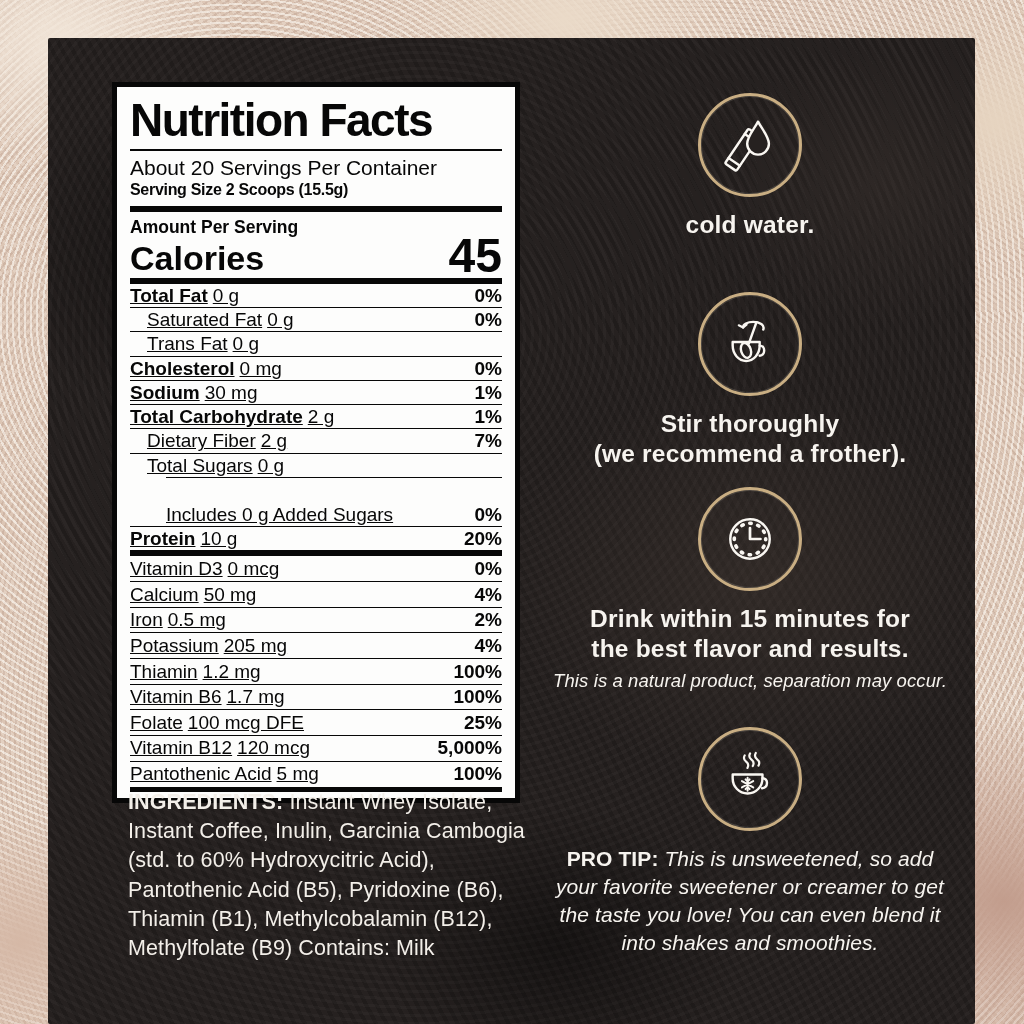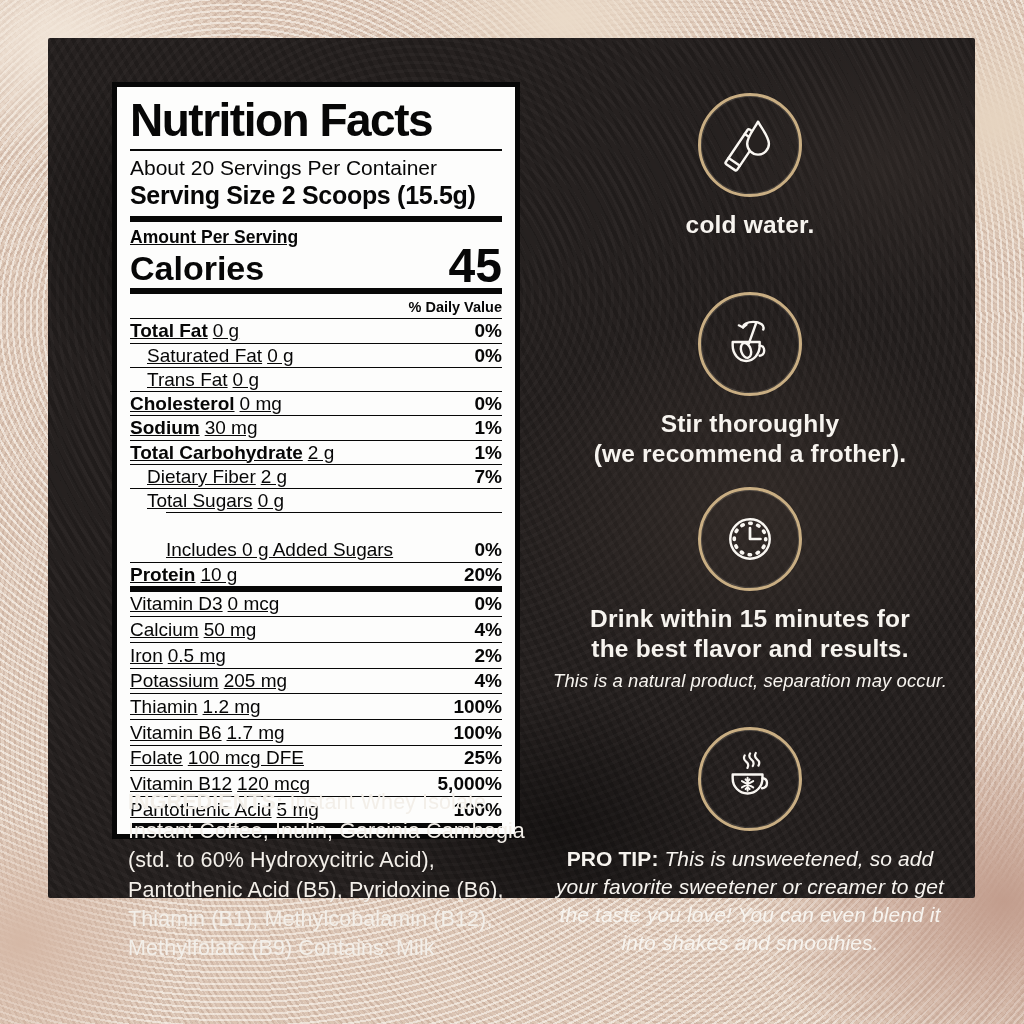--- a/index.html
+++ b/index.html
@@ -13,41 +13,41 @@
       radial-gradient(300px 220px at 55% 2%, #EADAC8 0%, rgba(234,218,200,0) 60%),
       radial-gradient(280px 220px at 97% 12%, #E6D4C0 0%, rgba(230,212,192,0) 60%),
       radial-gradient(380px 300px at 98% 88%, #C29D8D 0%, rgba(194,157,141,0) 65%),
       radial-gradient(260px 220px at 2% 92%, #D5B8A6 0%, rgba(213,184,166,0) 60%),
       repeating-radial-gradient(circle at 23% 31%, rgba(255,252,246,0.55) 0 2px, rgba(0,0,0,0) 2px 6px),
       repeating-radial-gradient(circle at 67% 73%, rgba(138,98,82,0.17) 0 2px, rgba(0,0,0,0) 2px 5px),
       repeating-linear-gradient(48deg, rgba(180,143,124,0.10) 0 3px, rgba(255,255,255,0.10) 3px 6px);
   }
 
   
-  .panel{position:absolute;left:48px;top:38px;width:927px;height:860px;border-radius:2px;
+  .panel{position:absolute;left:48px;top:38px;width:927px;height:986px;border-radius:2px;
     background-color:#262120;
     background-image:
       radial-gradient(320px 240px at 18% 22%, rgba(0,0,0,0.35), rgba(0,0,0,0) 70%),
       radial-gradient(360px 280px at 76% 55%, rgba(66,56,50,0.45), rgba(66,56,50,0) 70%),
       radial-gradient(260px 200px at 55% 92%, rgba(0,0,0,0.40), rgba(0,0,0,0) 70%),
       radial-gradient(240px 200px at 90% 15%, rgba(58,50,46,0.40), rgba(58,50,46,0) 70%),
       repeating-radial-gradient(circle at 40% 30%, rgba(255,255,255,0.022) 0 3px, rgba(0,0,0,0) 3px 8px),
       repeating-linear-gradient(62deg, rgba(0,0,0,0.16) 0 4px, rgba(0,0,0,0) 4px 9px);
   }
 
   
   .nf{position:absolute;left:64px;top:44px;width:408px;background:#FDFDFC;border:5px solid #070707;
       box-sizing:border-box;padding:8px 13px 6px;color:#070707;}
   .nf-title{font-size:46px;font-weight:bold;line-height:1.0;letter-spacing:-1.5px;
       padding:2px 0 6px;border-bottom:2px solid #070707;}
   .nf-servings{font-size:21px;line-height:1.15;padding-top:5px;}
-  .nf-servsize{font-size:25px;font-weight:bold;line-height:1.15;padding:1px 0 6px;letter-spacing:-0.3px;}
+  .nf-servsize{font-size:16px;font-weight:bold;line-height:1.15;padding:1px 0 6px;letter-spacing:-0.3px;}
   .bar6{height:6px;background:#070707;}
   .bar5{height:5px;background:#070707;margin-top:1px;}
-  .nf-aps{font-size:17.5px;font-weight:bold;padding-top:5px;text-decoration:underline;}
+  .nf-aps{font-size:17.5px;font-weight:bold;padding-top:5px;}
   .cal-row{display:flex;justify-content:space-between;align-items:flex-end;margin-top:-2px;padding-bottom:3px;gap:40px;}
   .cal-label{font-size:34px;font-weight:bold;line-height:1;}
   .cal-value{font-size:48px;font-weight:bold;line-height:0.82;}
   .dv-head{font-size:14.5px;font-weight:bold;text-align:right;padding:5px 0 3px;border-bottom:1.5px solid #070707;}
   .nrow{display:flex;justify-content:space-between;align-items:baseline;
         font-size:19px;line-height:1.04;padding:2px 0 1.5px;border-bottom:1px solid #070707;position:relative;}
   .rows-group .nrow:last-child{border-bottom:none;}
   .vit-group .nrow{line-height:1.14;padding:1.5px 0;}
   .vit-group .nrow:last-child{border-bottom:none;}
   .nrow.nb{border-bottom:none;}
@@ -86,21 +86,20 @@
       <div class="nf-title">Nutrition Facts</div>
       <div class="nf-servings">About 20 Servings Per Container</div>
       <div class="nf-servsize">Serving Size 2 Scoops (15.5g)</div>
       <div class="bar6"></div>
       <div class="nf-aps">Amount Per Serving</div>
       <div class="cal-row">
         <span class="cal-label">Calories</span>
         <span class="cal-value">45</span>
       </div>
       <div class="bar6"></div>
-      <div class="dv-head">% Daily Value</div>
 
       <div class="rows-group">
         <div class="nrow">
           <span class="nname"><span class="b">Total Fat</span><span class="amt">0 g</span></span>
           <span class="ndv">0%</span>
         </div>
         <div class="nrow">
           <span class="nname ind1"><span>Saturated Fat</span><span class="amt">0 g</span></span>
           <span class="ndv">0%</span>
         </div>

